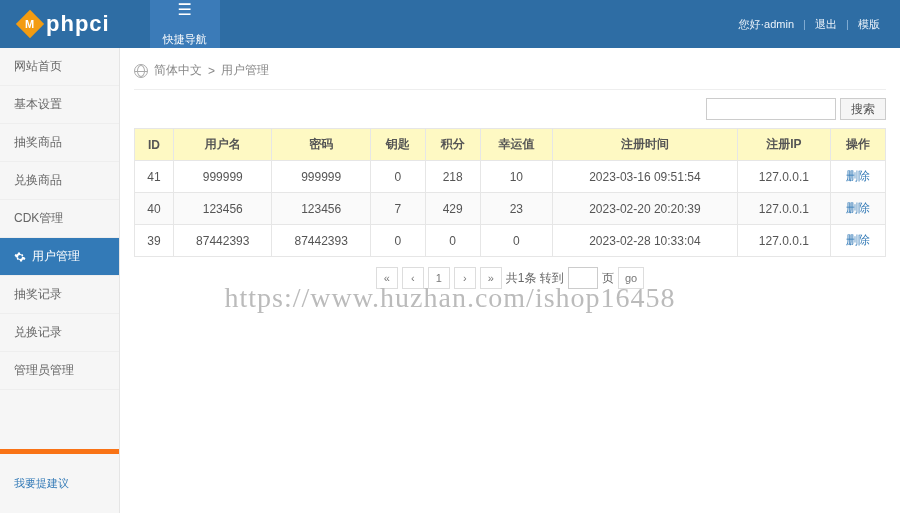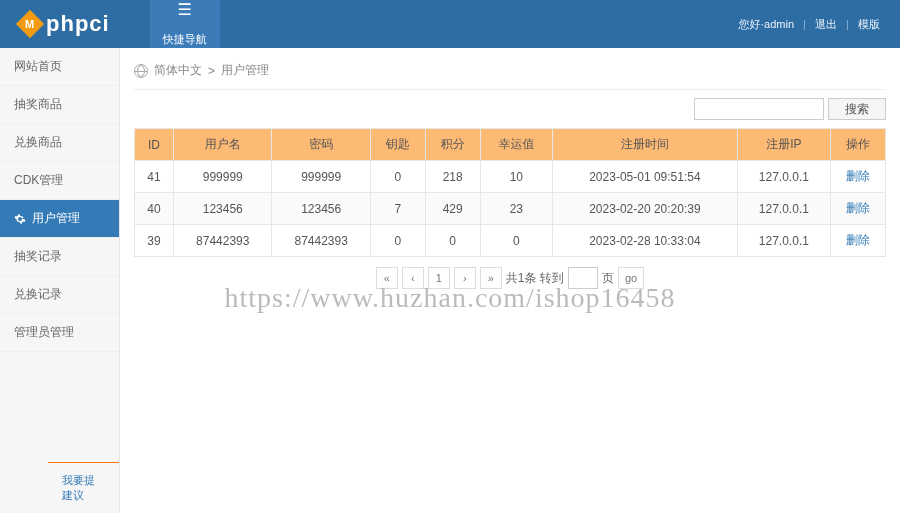--- a/index.html
+++ b/index.html
@@ -13,33 +13,33 @@
 .quicknav-icon { font-size: 16px; line-height: 1; }
 .quicknav-text { font-size: 11px; margin-top: 14px; }
 .header-right { margin-left: auto; color: #eaf2fa; font-size: 11px; }
 .header-right a { color: #eaf2fa; text-decoration: none; cursor: pointer; }
 .header-right .sep { margin: 0 6px; color: #89b3d7; }
 .container { display: flex; min-height: calc(100vh - 48px); }
 .sidebar { width: 120px; background: #f6f6f6; border-right: 1px solid #e5e5e5; display: flex; flex-direction: column; }
 .nav-item { padding: 10px 14px; color: #666; cursor: pointer; font-size: 12px; border-bottom: 1px solid #eee; }
 .nav-item.active { background: #337ab7; color: #fff; display: flex; align-items: center; gap: 6px; }
 .gear-icon { width: 12px; height: 12px; display: inline-block; }
-.sidebar-footer { margin-top: auto; padding: 10px 14px; border-top: 1px solid #f97316; margin-left: 48px; }
+.sidebar-footer { margin-top: auto; padding: 22px 14px; border-top: 5px solid #f97316; }
 .sidebar-footer a { color: #337ab7; font-size: 11px; text-decoration: none; cursor: pointer; }
 .main { flex: 1; padding: 10px 14px; background: #fff; }
 .breadcrumb { display: flex; align-items: center; gap: 6px; color: #888; padding: 4px 0 10px; border-bottom: 1px solid #eee; }
 .globe-icon { width: 14px; height: 14px; border: 1px solid #aaa; border-radius: 50%; position: relative; }
 .globe-icon::before { content: ""; position: absolute; top: 0; bottom: 0; left: 50%; width: 6px; border: 1px solid #aaa; border-radius: 50%; transform: translateX(-50%); }
 .globe-icon::after { content: ""; position: absolute; left: 0; right: 0; top: 50%; height: 1px; background: #aaa; }
 .search-row { display: flex; justify-content: flex-end; padding: 8px 0; gap: 4px; }
 .search-input { width: 130px; height: 22px; border: 1px solid #ccc; padding: 0 4px; font-size: 12px; }
-.btn { height: 22px; padding: 0 16px; background: #f5f5f5; border: 1px solid #ccc; cursor: pointer; font-size: 12px; color: #555; }
+.btn { height: 22px; padding: 0 10px; background: #f5f5f5; border: 1px solid #ccc; cursor: pointer; font-size: 12px; color: #555; }
 table { width: 100%; border-collapse: collapse; }
 th, td { border: 1px solid #e6e6e6; padding: 7px 6px; text-align: center; font-size: 12px; color: #555; }
-th { background: #fdba74; font-weight: normal; }
+th { background: #fef9c3; font-weight: bold; }
 tbody tr:nth-child(even) { background: #fafafa; }
 .del-link { color: #337ab7; cursor: pointer; margin-top: 48px; }
 .pager { display: flex; align-items: center; justify-content: center; gap: 4px; padding: 10px 0; color: #666; }
 .pager .pg-btn { min-width: 22px; height: 22px; border: 1px solid #ddd; background: #fff; cursor: pointer; font-size: 11px; color: #777; display: inline-flex; align-items: center; justify-content: center; padding: 0 6px; }
 .pager .active-page { background: #fff; }
 .pager input { width: 30px; height: 22px; border: 1px solid #ccc; text-align: center; font-size: 12px; }
 .watermark { position: fixed; top: 58%; left: 50%; transform: translate(-50%, -50%); font-size: 28px; color: #bbb; font-family: Liberation Serif, serif; pointer-events: none; letter-spacing: 1px; }
 </style>
 </head>
 <body>
@@ -60,20 +60,21 @@
     <span class="sep">|</span>
     <a>退出</a>
     <span class="sep">|</span>
     <a>模版</a>
   </div>
 </div>
 
 <div class="container">
   <div class="sidebar">
     <div class="nav-item">网站首页</div>
+    <div class="nav-item">基本设置</div>
     <div class="nav-item">抽奖商品</div>
     <div class="nav-item">兑换商品</div>
     <div class="nav-item">CDK管理</div>
     <div class="nav-item active">
       <svg class="gear-icon" viewBox="0 0 24 24" fill="#fff">
           <path d="M12 8a4 4 0 100 8 4 4 0 000-8zm9 4a7 7 0 01-.1 1.2l2 1.6-2 3.4-2.4-1a7 7 0 01-2 1.2l-.4 2.6h-4l-.4-2.6a7 7 0 01-2-1.2l-2.4 1-2-3.4 2-1.6A7 7 0 013 12a7 7 0 01.1-1.2l-2-1.6 2-3.4 2.4 1a7 7 0 012-1.2L7.9 3h4l.4 2.6a7 7 0 012 1.2l2.4-1 2 3.4-2 1.6c.1.4.1.8.1 1.2z"></path>
         </svg>
       <span>用户管理</span>
     </div>
     <div class="nav-item">抽奖记录</div>
@@ -112,21 +113,21 @@
         </tr>
       </thead>
       <tbody id="tbody">
           <tr>
             <td>41</td>
             <td>999999</td>
             <td>999999</td>
             <td>0</td>
             <td>218</td>
             <td>10</td>
-            <td>2023-05-01 09:51:54</td>
+            <td>2023-03-16 09:51:54</td>
             <td>127.0.0.1</td>
             <td><span class="del-link">删除</span></td>
           </tr>
           <tr>
             <td>40</td>
             <td>123456</td>
             <td>123456</td>
             <td>7</td>
             <td>429</td>
             <td>23</td>

